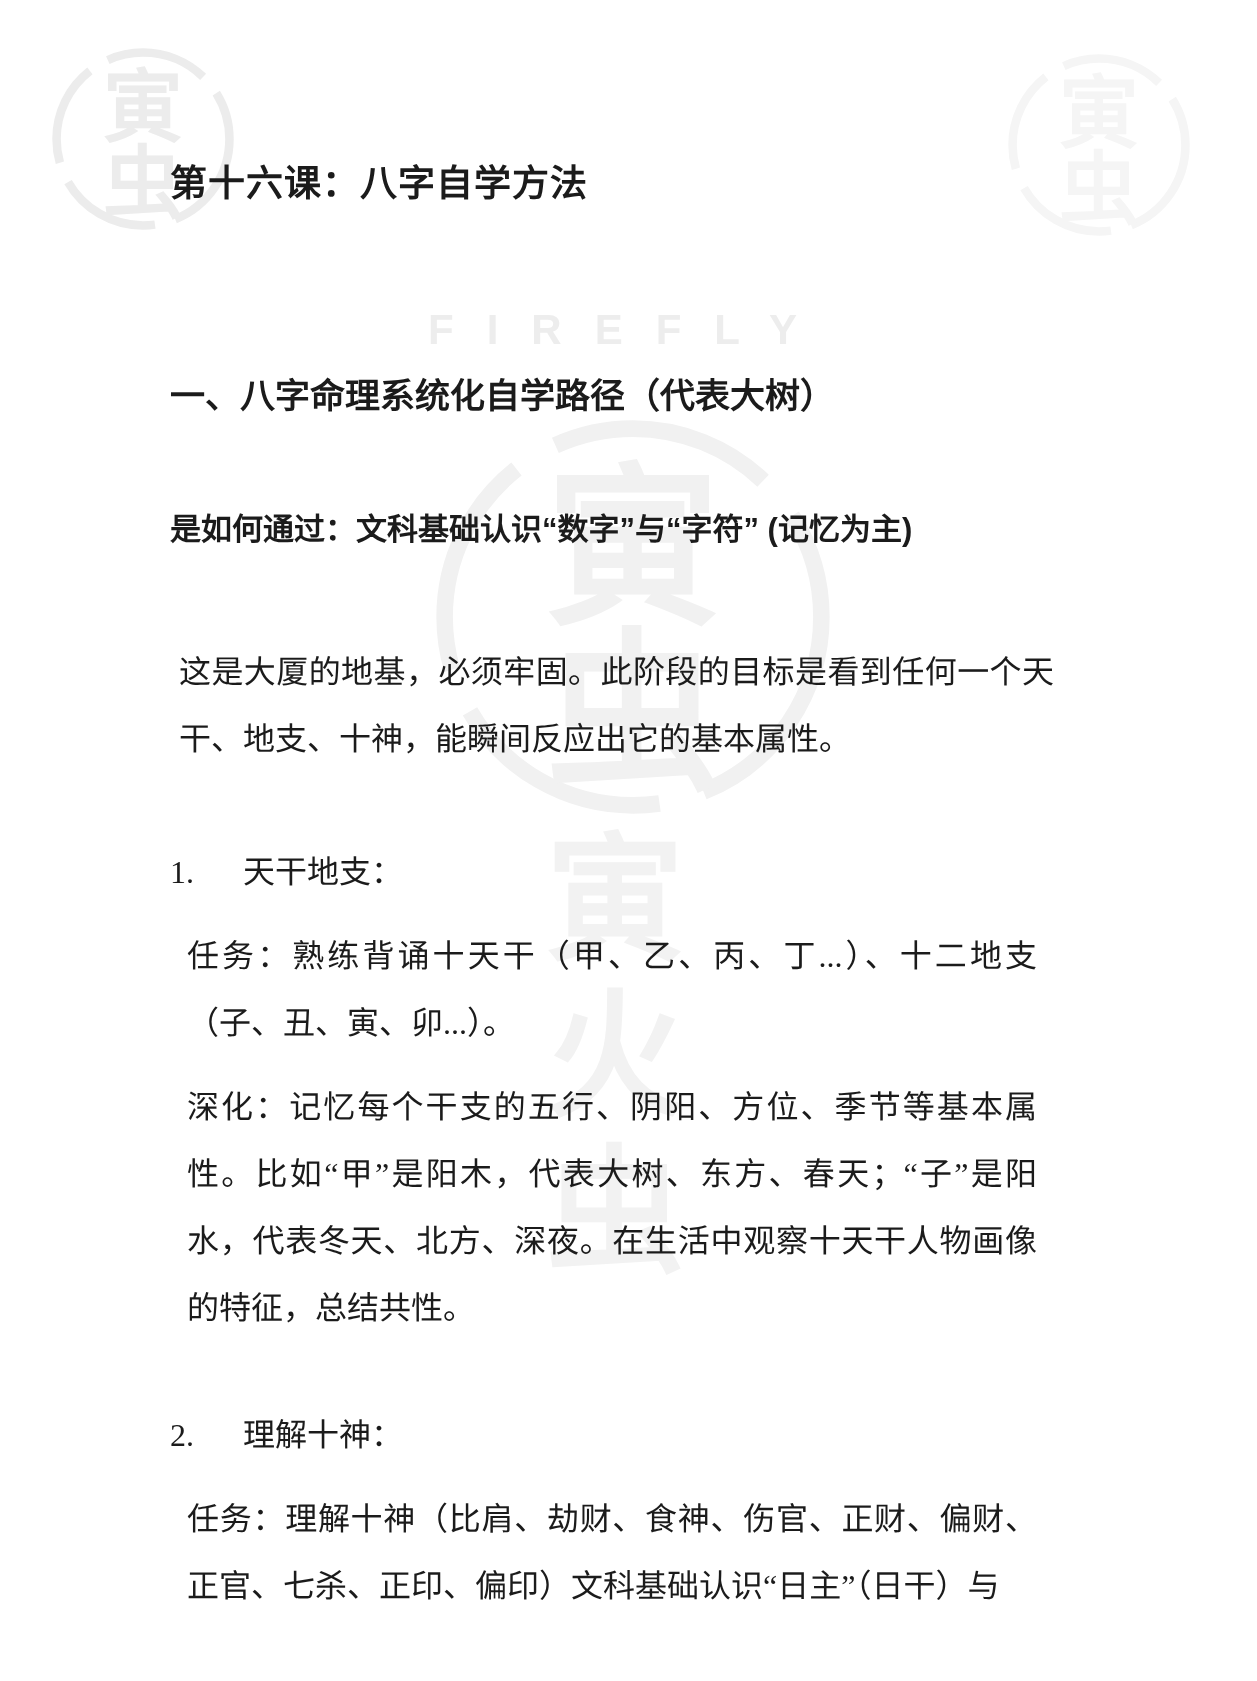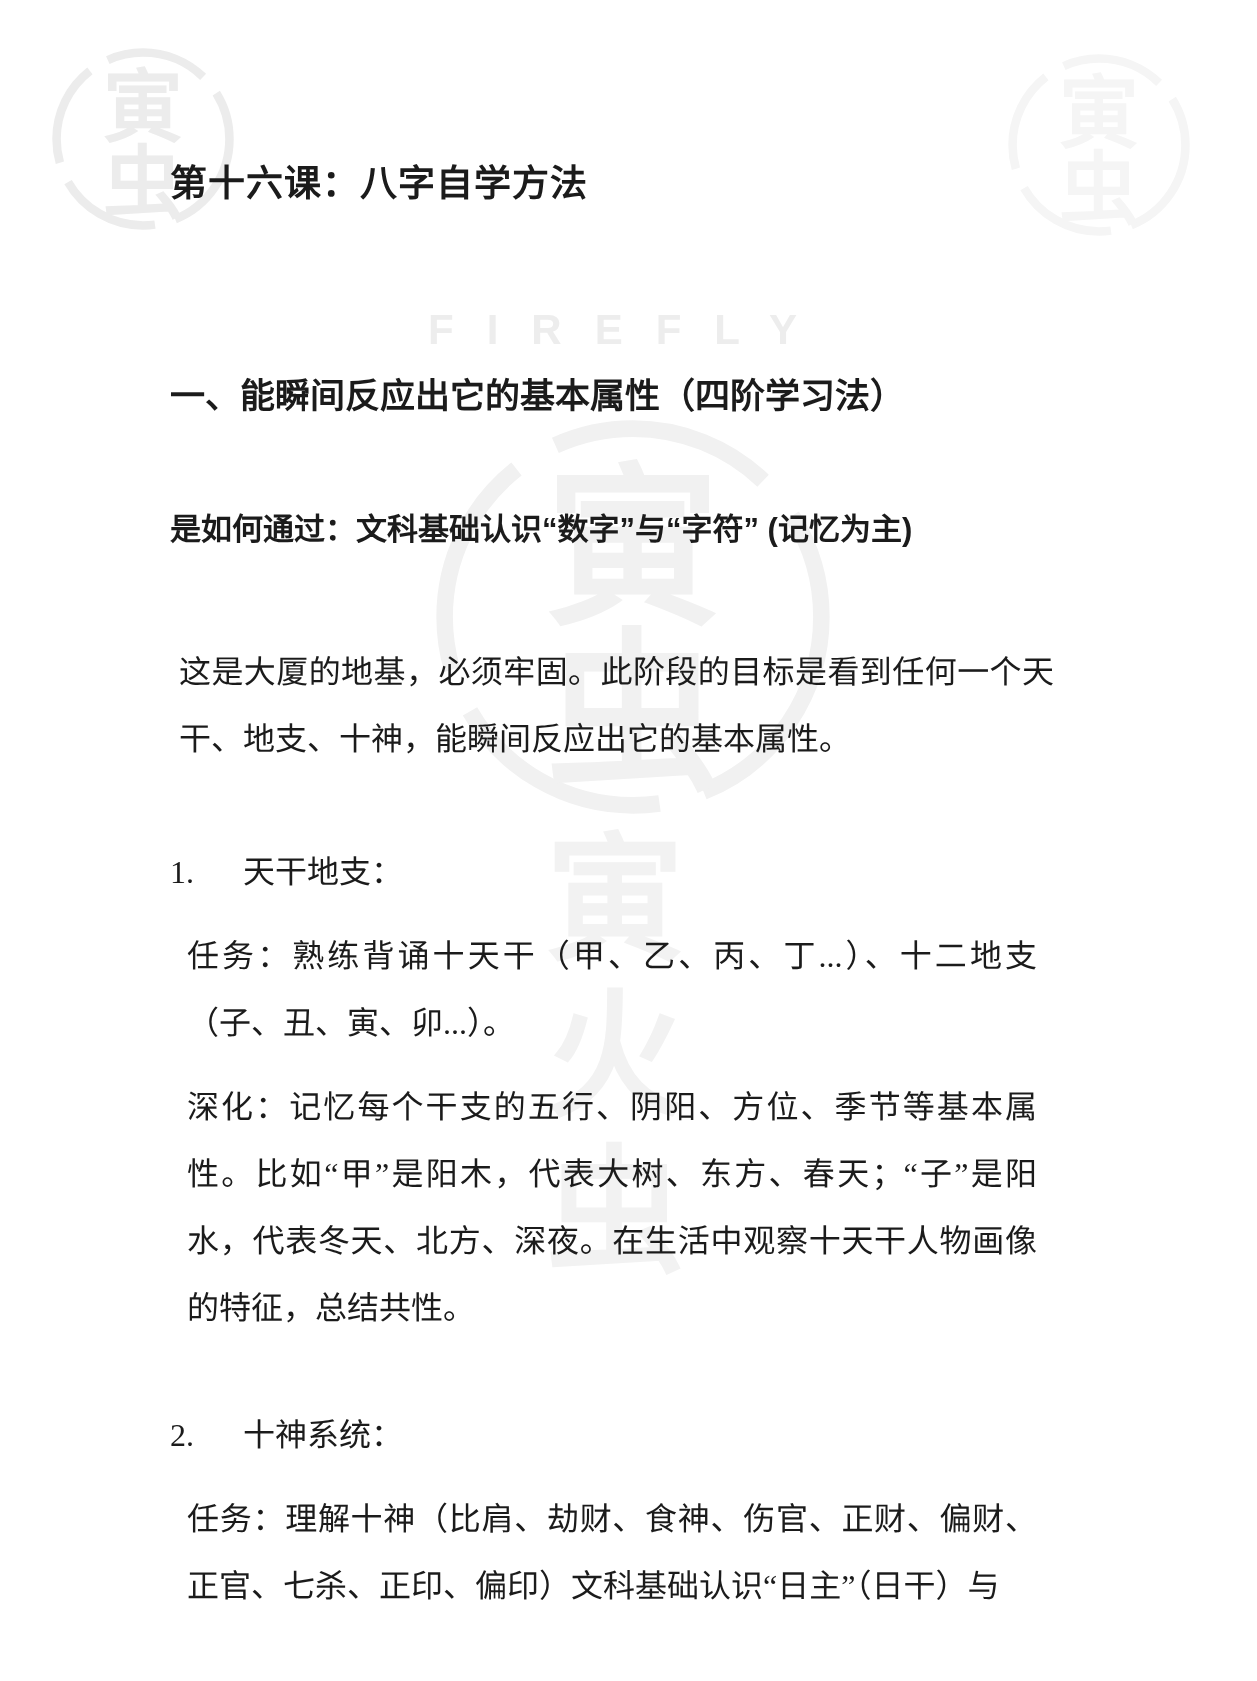--- a/index.html
+++ b/index.html
@@ -137,34 +137,34 @@
     <div>火</div>
     <div>虫</div>
   </div>
 
 </div>
 
 <div class="content">
 
   <h1 class="page-title">第十六课：八字自学方法</h1>
 
-  <h2 class="section-heading">一、能瞬间反应出它的基本属性（四阶学习法）</h2>
+  <h2 class="section-heading">一、八字命理系统化自学路径（代表大树）</h2>
 
   <h3 class="stage-heading">是如何通过：文科基础认识“数字”与“字符” (记忆为主)</h3>
 
   <p class="body-text intro-paragraph">这是大厦的地基，必须牢固。此阶段的目标是看到任何一个天干、地支、十神，能瞬间反应出它的基本属性。</p>
 
   <div class="study-item">
     <div class="item-header">
       <span class="item-number">1.</span><span>天干地支：</span>
     </div>
     <p class="body-text">任务：熟练背诵十天干（甲、乙、丙、丁...）、十二地支（子、丑、寅、卯...）。</p>
     <p class="body-text">深化：记忆每个干支的五行、阴阳、方位、季节等基本属性。比如“甲”是阳木，代表大树、东方、春天；“子”是阳水，代表冬天、北方、深夜。在生活中观察十天干人物画像的特征，总结共性。</p>
   </div>
 
   <div class="study-item">
     <div class="item-header">
-      <span class="item-number">2.</span><span>十神系统：</span>
+      <span class="item-number">2.</span><span>理解十神：</span>
     </div>
     <p class="body-text">任务：理解十神（比肩、劫财、食神、伤官、正财、偏财、正官、七杀、正印、偏印）文科基础认识“日主”（日干）与</p>
   </div>
 
 </div>
 
 </body></html>

